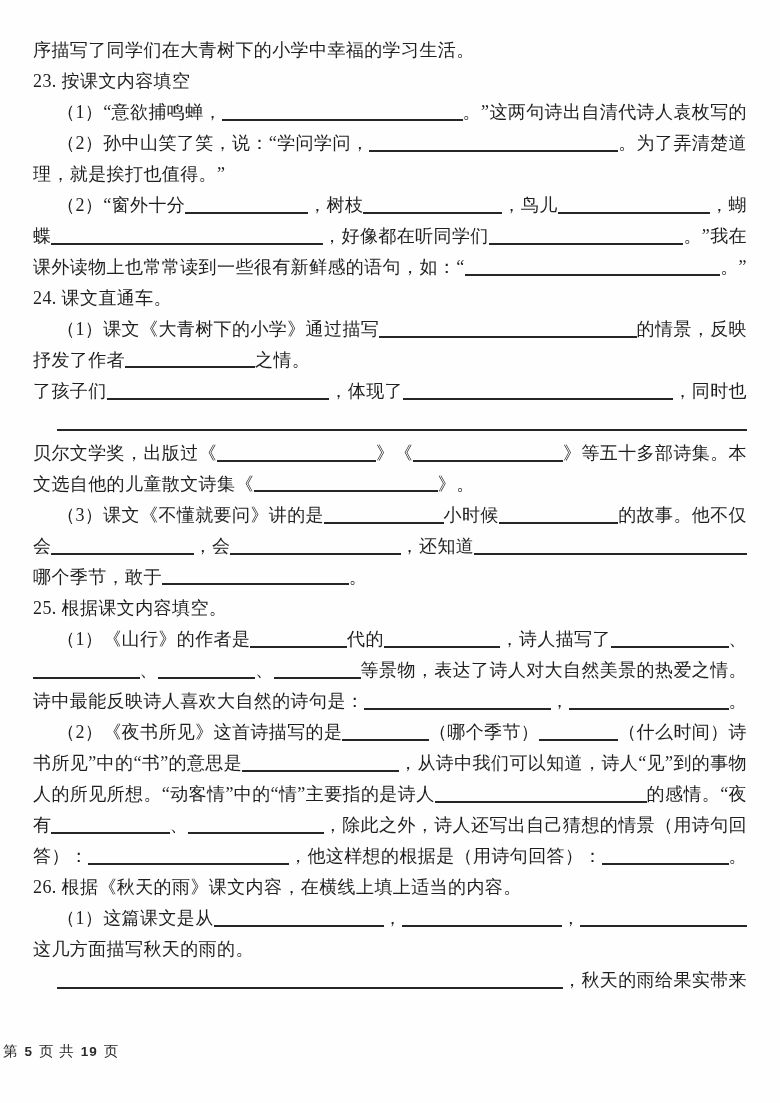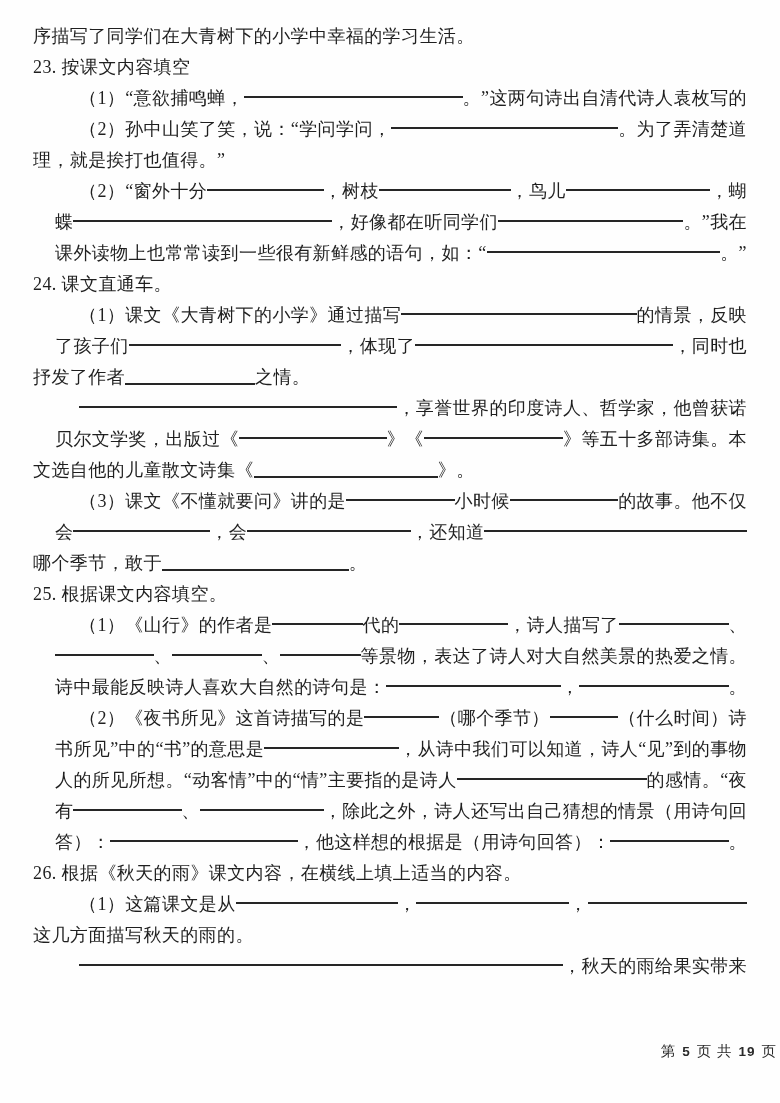--- a/index.html
+++ b/index.html
@@ -8,55 +8,54 @@
     position: relative;
     height: 1103px;
     font-family: "Liberation Serif", "DejaVu Serif", serif;
     color: #1f1f1f;
     overflow: hidden;
   }
   .sheet {
     position: absolute;
     inset: 0;
     background: #fefefe;
-    padding: 21px 33px 0 33px;
+    padding: 35px 33px 0 33px;
   }
   .doc-lines { width: 714px; }
   .line {
     height: 31px;
     line-height: 31px;
     font-size: 18px;
     letter-spacing: 0.4px;
     white-space: nowrap;
   }
   .line.indent { padding-left: 24px; }
   .line.justify {
     display: flex;
-    align-items: flex-start;
-    margin-left: 22px;
+    align-items: center;
   }
   .line .t { white-space: pre; flex: 0 0 auto; }
   .blank {
     display: inline-block;
     height: 13px;
     border-bottom: 2px solid #262626;
     position: relative;
     top: 2px;
   }
   .line.justify .blank {
     flex-basis: 0;
     flex-shrink: 0;
     min-width: 22px;
   }
   .footer {
     position: absolute;
     left: 0;
     top: 1042px;
     width: 780px;
-    text-align: right;
+    text-align: left;
     font-size: 14.5px;
     color: #2a2a2a;
     letter-spacing: 1px;
   }
   .footer span { margin: 0 3px; }
   .footer .num {
     font-family: "Liberation Sans", "DejaVu Sans", sans-serif;
     font-weight: 700;
     font-size: 13.5px;
   }
@@ -99,31 +98,30 @@
         <span class="t">课外读物上也常常读到一些很有新鲜感的语句，如：“</span>
         <span class="blank" style="flex-grow: 197;"></span>
         <span class="t">。”</span>
       </div>
       <div class="line"><span class="t">24. 课文直通车。</span></div>
       <div class="line justify indent">
         <span class="t">（1）课文《大青树下的小学》通过描写</span>
         <span class="blank" style="flex-grow: 277;"></span>
         <span class="t">的情景，反映</span>
       </div>
+      <div class="line"><span class="t">抒发了作者</span><span class="blank" style="width: 130px;"></span><span class="t">之情。</span></div>
       <div class="line justify">
         <span class="t">了孩子们</span>
         <span class="blank" style="flex-grow: 206;"></span>
         <span class="t">，体现了</span>
         <span class="blank" style="flex-grow: 250;"></span>
         <span class="t">，同时也</span>
       </div>
-      <div class="line"><span class="t">抒发了作者</span><span class="blank" style="width: 130px;"></span><span class="t">之情。</span></div>
       <div class="line justify indent">
         <span class="blank" style="flex-grow: 130;"></span>
-        <span class="t">，享誉世界的印度诗人、哲学家，他曾获诺</span>
       </div>
       <div class="line justify">
         <span class="t">贝尔文学奖，出版过《</span>
         <span class="blank" style="flex-grow: 194;"></span>
         <span class="t">》《</span>
         <span class="blank" style="flex-grow: 183;"></span>
         <span class="t">》等五十多部诗集。本</span>
       </div>
       <div class="line"><span class="t">文选自他的儿童散文诗集《</span><span class="blank" style="width: 184px;"></span><span class="t">》。</span></div>
       <div class="line justify indent">

